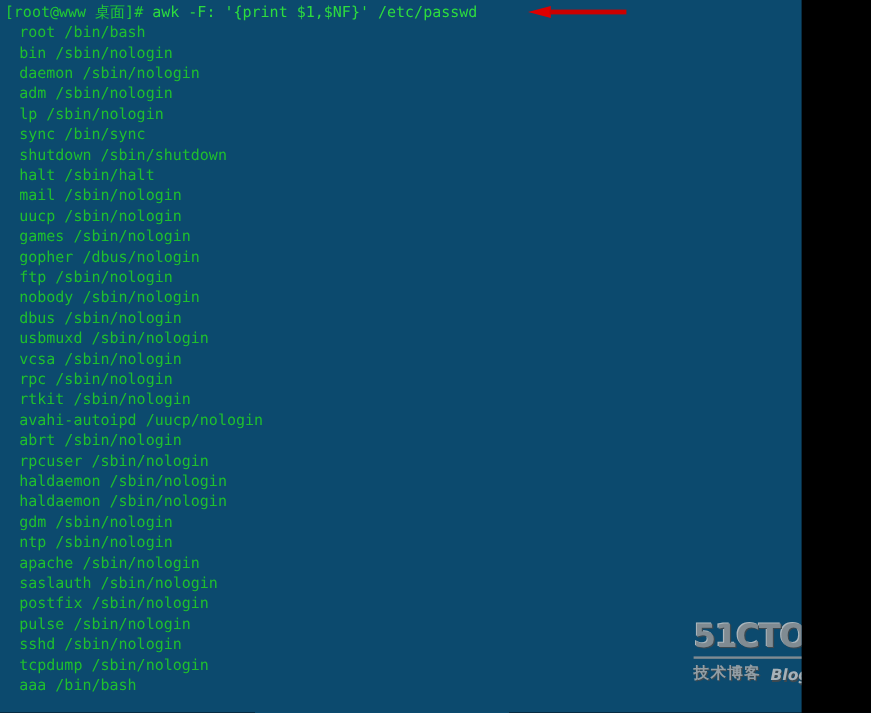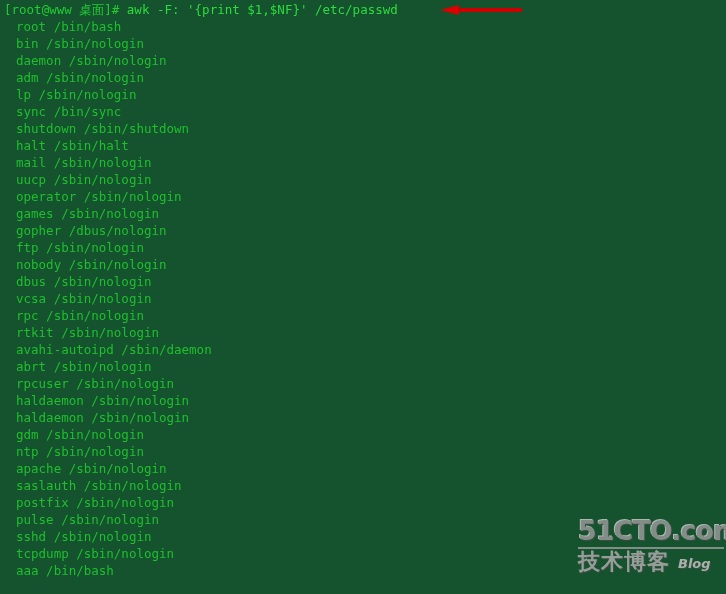--- a/index.html
+++ b/index.html
@@ -2,23 +2,23 @@
 <html><head>
 <meta charset="utf-8">
 <style>
   html, body {
     margin: 0;
     padding: 0;
     background: #000000;
   }
   #terminal {
     position: relative;
-    width: 726px;
+    width: 668px;
     height: 594px;
-    background: #14532d;
+    background: #0c4a6e;
     overflow: hidden;
     font-family: "DejaVu Sans Mono", "Liberation Mono", monospace;
     font-size: 12.5px;
     line-height: 17px;
     color: #22cc33;
   }
   .screen {
     position: absolute;
     left: 4px;
     top: 1px;
@@ -96,21 +96,21 @@
     margin: 1px 0 2px 0;
     width: 146px;
   }
   #watermark .wm-bottom {
     display: flex;
     align-items: flex-end;
     gap: 8px;
   }
   #watermark .wm-cn {
     font-family: "DejaVu Sans", "Liberation Sans", sans-serif;
-    font-size: 22px;
+    font-size: 13px;
     font-weight: bold;
     color: #b0b0b0;
     text-shadow: 1px 1px 0 #4a4a4a;
     letter-spacing: 1px;
     line-height: 22px;
   }
   #watermark .wm-blog {
     font-family: "DejaVu Sans", "Liberation Sans", sans-serif;
     font-size: 13px;
     font-weight: bold;
@@ -131,30 +131,30 @@
         <div class="line out">root /bin/bash</div>
         <div class="line out">bin /sbin/nologin</div>
         <div class="line out">daemon /sbin/nologin</div>
         <div class="line out">adm /sbin/nologin</div>
         <div class="line out">lp /sbin/nologin</div>
         <div class="line out">sync /bin/sync</div>
         <div class="line out">shutdown /sbin/shutdown</div>
         <div class="line out">halt /sbin/halt</div>
         <div class="line out">mail /sbin/nologin</div>
         <div class="line out">uucp /sbin/nologin</div>
-        <div class="line out">operator /sbin/nologin</div>
         <div class="line out">games /sbin/nologin</div>
         <div class="line out">gopher /dbus/nologin</div>
         <div class="line out">ftp /sbin/nologin</div>
         <div class="line out">nobody /sbin/nologin</div>
         <div class="line out">dbus /sbin/nologin</div>
+        <div class="line out">usbmuxd /sbin/nologin</div>
         <div class="line out">vcsa /sbin/nologin</div>
         <div class="line out">rpc /sbin/nologin</div>
         <div class="line out">rtkit /sbin/nologin</div>
-        <div class="line out">avahi-autoipd /sbin/daemon</div>
+        <div class="line out">avahi-autoipd /uucp/nologin</div>
         <div class="line out">abrt /sbin/nologin</div>
         <div class="line out">rpcuser /sbin/nologin</div>
         <div class="line out">haldaemon /sbin/nologin</div>
         <div class="line out">haldaemon /sbin/nologin</div>
         <div class="line out">gdm /sbin/nologin</div>
         <div class="line out">ntp /sbin/nologin</div>
         <div class="line out">apache /sbin/nologin</div>
         <div class="line out">saslauth /sbin/nologin</div>
         <div class="line out">postfix /sbin/nologin</div>
         <div class="line out">pulse /sbin/nologin</div>

